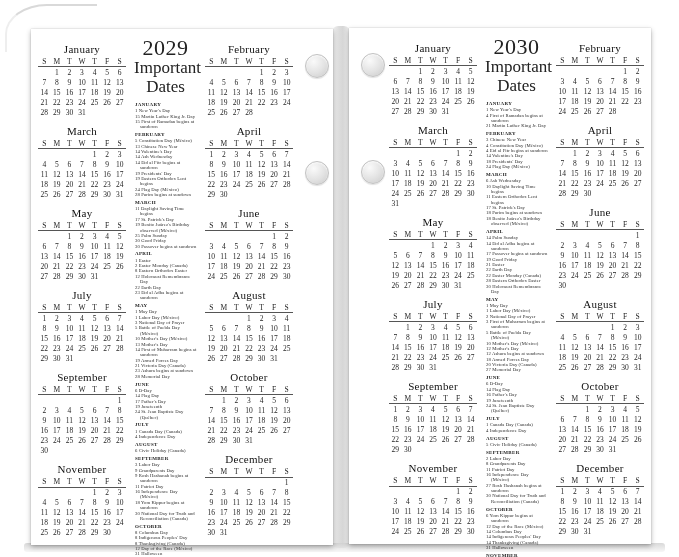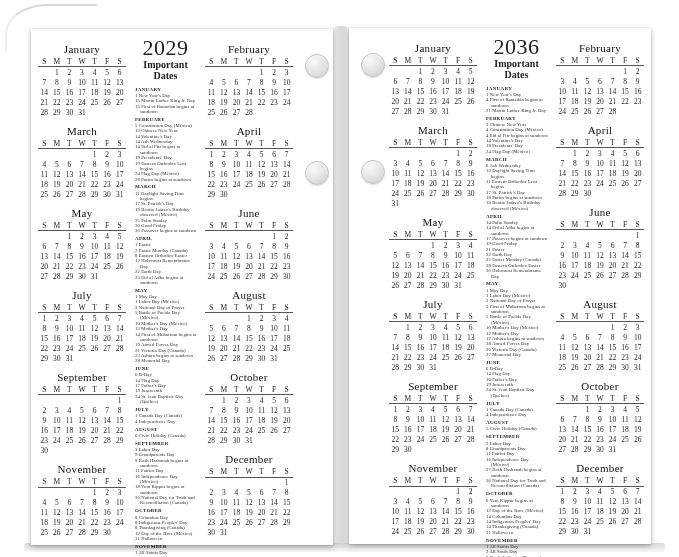--- a/index.html
+++ b/index.html
@@ -23,21 +23,21 @@
       background:radial-gradient(circle at 35% 30%,#fafafa,#e2e2e2 55%,#cfcfcf 90%);
       border:1px solid #c2c2c2;box-shadow:inset 0 1px 2px rgba(255,255,255,.9),0 1px 1px rgba(0,0,0,.12);}
   .page-left .hole{right:4px;}
   .page-right .hole{left:12px;}
   .hole-a{top:25px;}
   .hole-b{top:132px;}
   .page-grid{display:flex;gap:8px;height:100%;}
   .mcol{flex:0 0 88px;width:88px;padding-top:7px;}
   .ccol{flex:1 1 auto;min-width:0;text-align:center;}
   .year{font-size:22px;font-weight:normal;margin:0;line-height:1.05;letter-spacing:.5px;}
-  .subtitle{font-size:10px;font-weight:bold;margin:0 0 2px;line-height:1.1;}
+  .subtitle{font-size:17px;font-weight:normal;margin:0 0 2px;line-height:1.1;}
   .month{margin-bottom:8px;}
   .mname{font-size:11px;text-align:center;line-height:1.1;margin-bottom:1px;letter-spacing:.3px;color:#111;}
   table.cal{border-collapse:collapse;width:100%;table-layout:fixed;}
   table.cal th{font-size:7.5px;font-weight:normal;color:#222;height:10px;
       border-bottom:1px solid #555;padding:0;text-align:center;}
   table.cal td{font-size:7.5px;color:#1f1f1f;height:10px;padding:0;text-align:center;}
   .idates{text-align:left;padding:1px 0 0 1px;}
   .imonth{font-size:5px;font-weight:bold;letter-spacing:.3px;margin:2.5px 0 .5px;line-height:1.15;color:#1a1a1a;}
   .ilist{list-style:none;margin:0;padding:0;}
   .iitem{font-size:4.7px;line-height:1.14;color:#2a2a2a;padding-left:5px;text-indent:-5px;
@@ -1329,21 +1329,21 @@
                   <td>27</td>
                   <td>28</td>
                   <td>29</td>
                   <td>30</td>
                 </tr>
               </tbody>
             </table>
           </div>
         </div>
       <div class="ccol">
-        <h1 class="year">2036</h1>
+        <h1 class="year">2030</h1>
         <h2 class="subtitle">Important Dates</h2>
         <div class="idates">
             <h3 class="imonth">JANUARY</h3>
             <ul class="ilist">
               <li class="iitem">1 New Year's Day</li>
               <li class="iitem">4 First of Ramadan begins at sundown</li>
               <li class="iitem">21 Martin Luther King Jr. Day</li>
             </ul>
             <h3 class="imonth">FEBRUARY</h3>
             <ul class="ilist">

